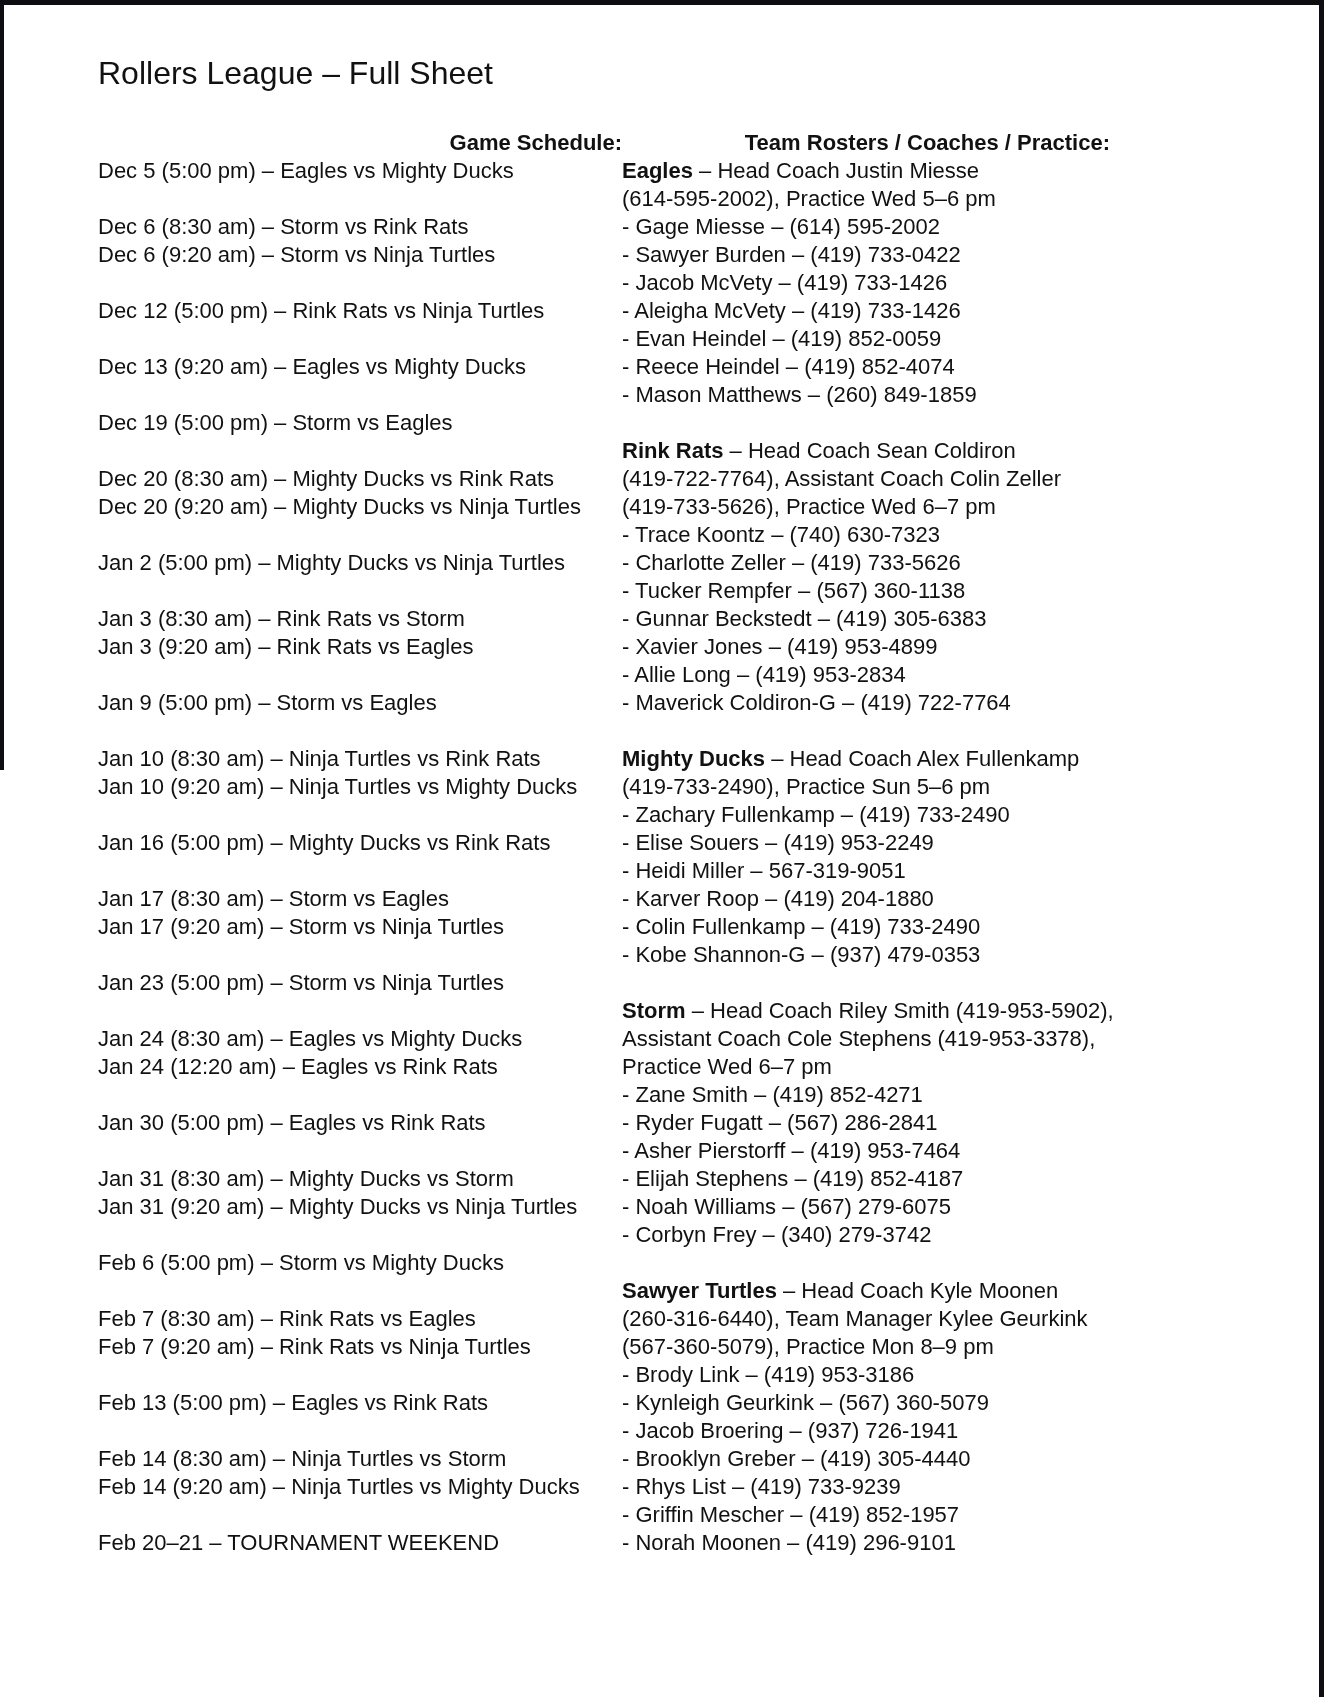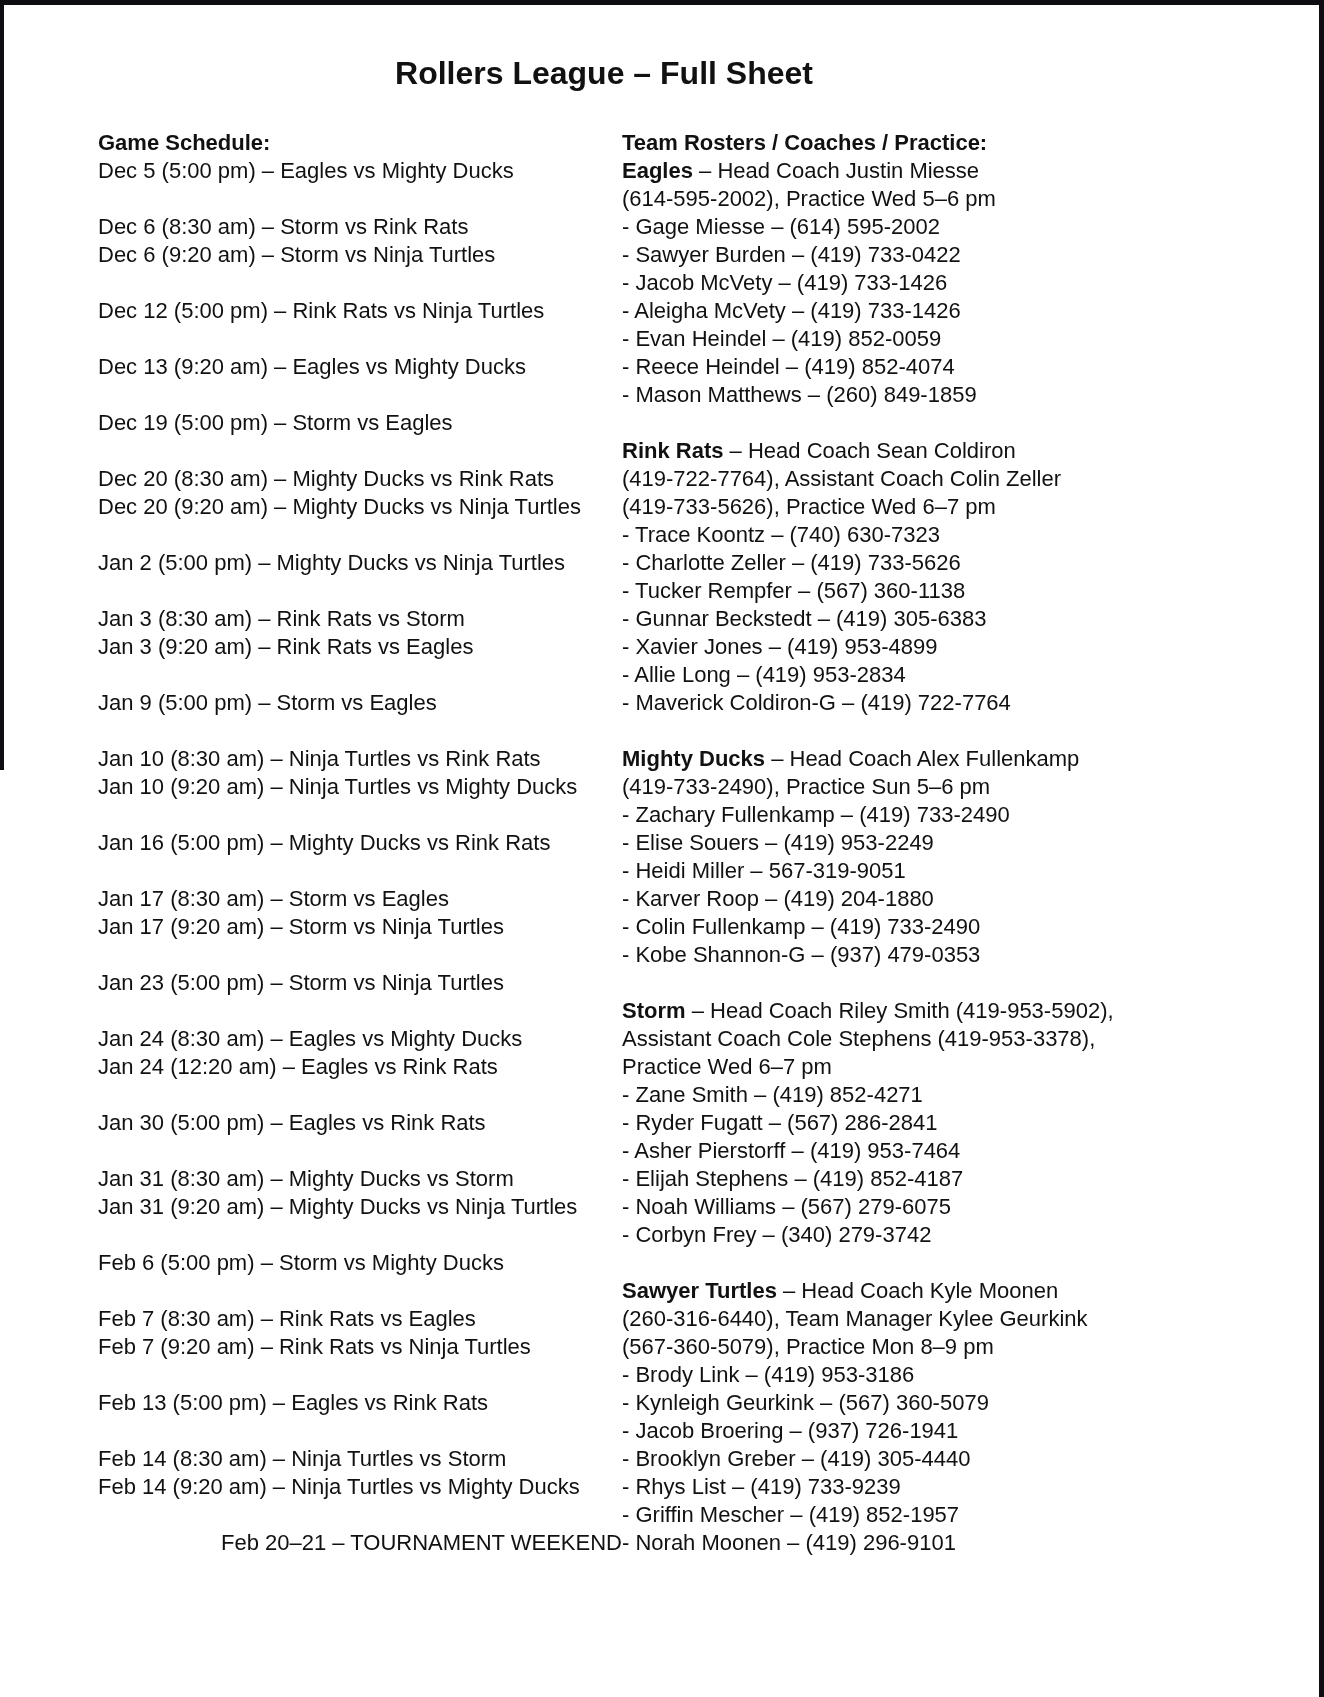--- a/index.html
+++ b/index.html
@@ -15,37 +15,37 @@
   .edge { position: absolute; background: #0d0d12; }
   .edge-top    { top: 0; left: 0; width: 1324px; height: 5px; }
   .edge-right  { top: 0; right: 0; width: 5px; height: 1697px; }
   .edge-left   { top: 0; left: 0; width: 4px; height: 770px; }
 
   .content { margin-left: 98px; width: 1012px; }
   .page-title {
     margin-top: 54px;
     font-size: 32px;
     line-height: 38px;
-    font-weight: bold;
-    text-align: center;
+    font-weight: normal;
+    text-align: left;
     white-space: nowrap;
   }
   .columns { display: flex; margin-top: 37px; }
   .col-left  { width: 524px; flex: none; }
   .col-right { flex: 1; min-width: 0; }
 
   .line {
     font-size: 22px;
     line-height: 28px;
     white-space: nowrap;
   }
-  .bold { font-weight: bold; }
+  .bold { font-weight: bold; text-align: right; }
 
   .group { margin-bottom: 28px; }
-  .group:last-child { margin-bottom: 0; text-align: right; }
+  .group:last-child { margin-bottom: 0; }
   .team-block { margin-bottom: 28px; }
   .team-block:last-child { margin-bottom: 0; }
 </style>
 </head>
 <body>
 
 <div class="edge edge-top"></div>
 <div class="edge edge-right"></div>
 <div class="edge edge-left"></div>
 

